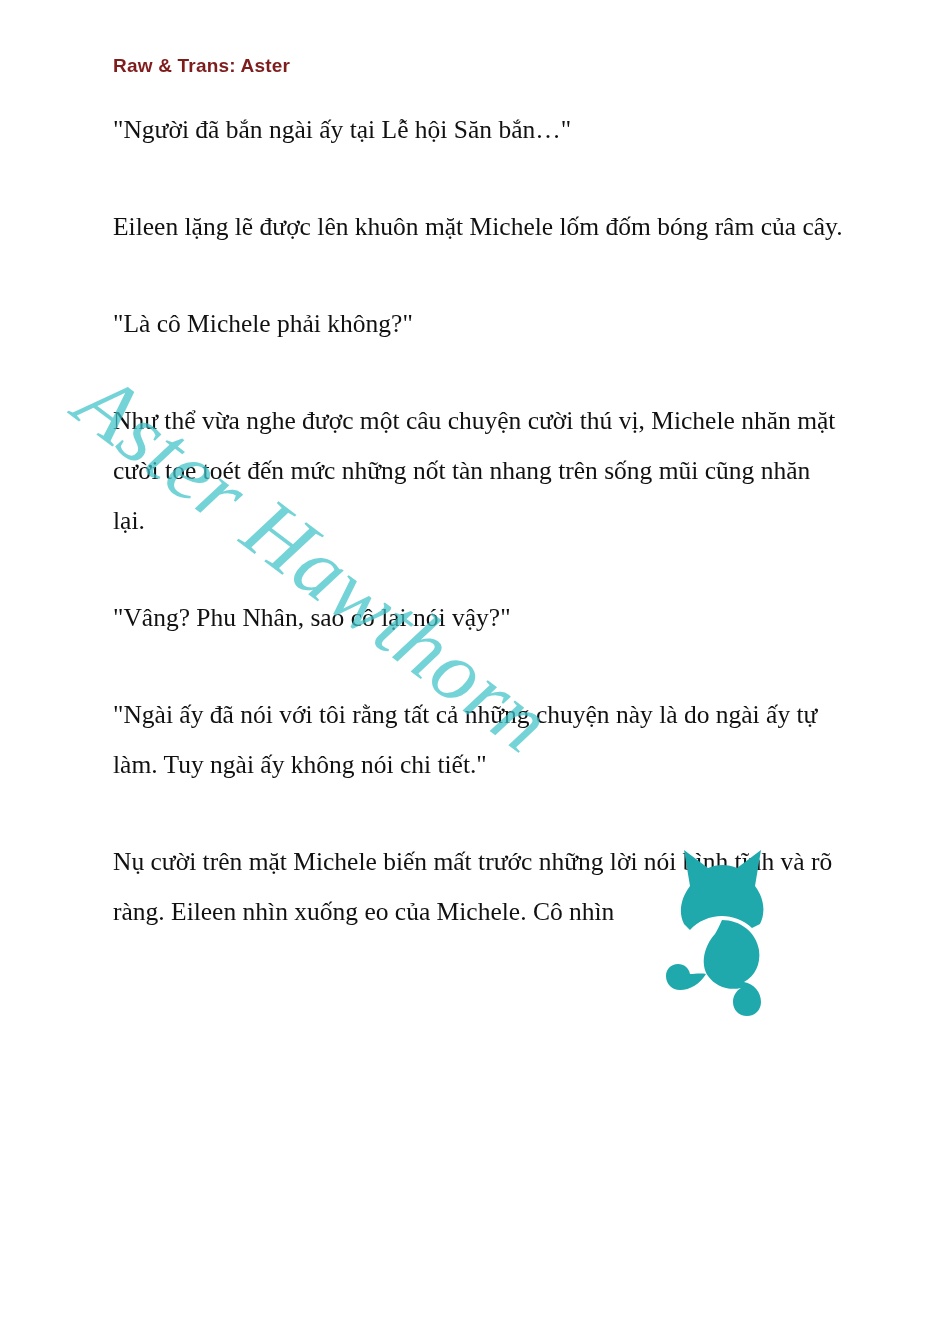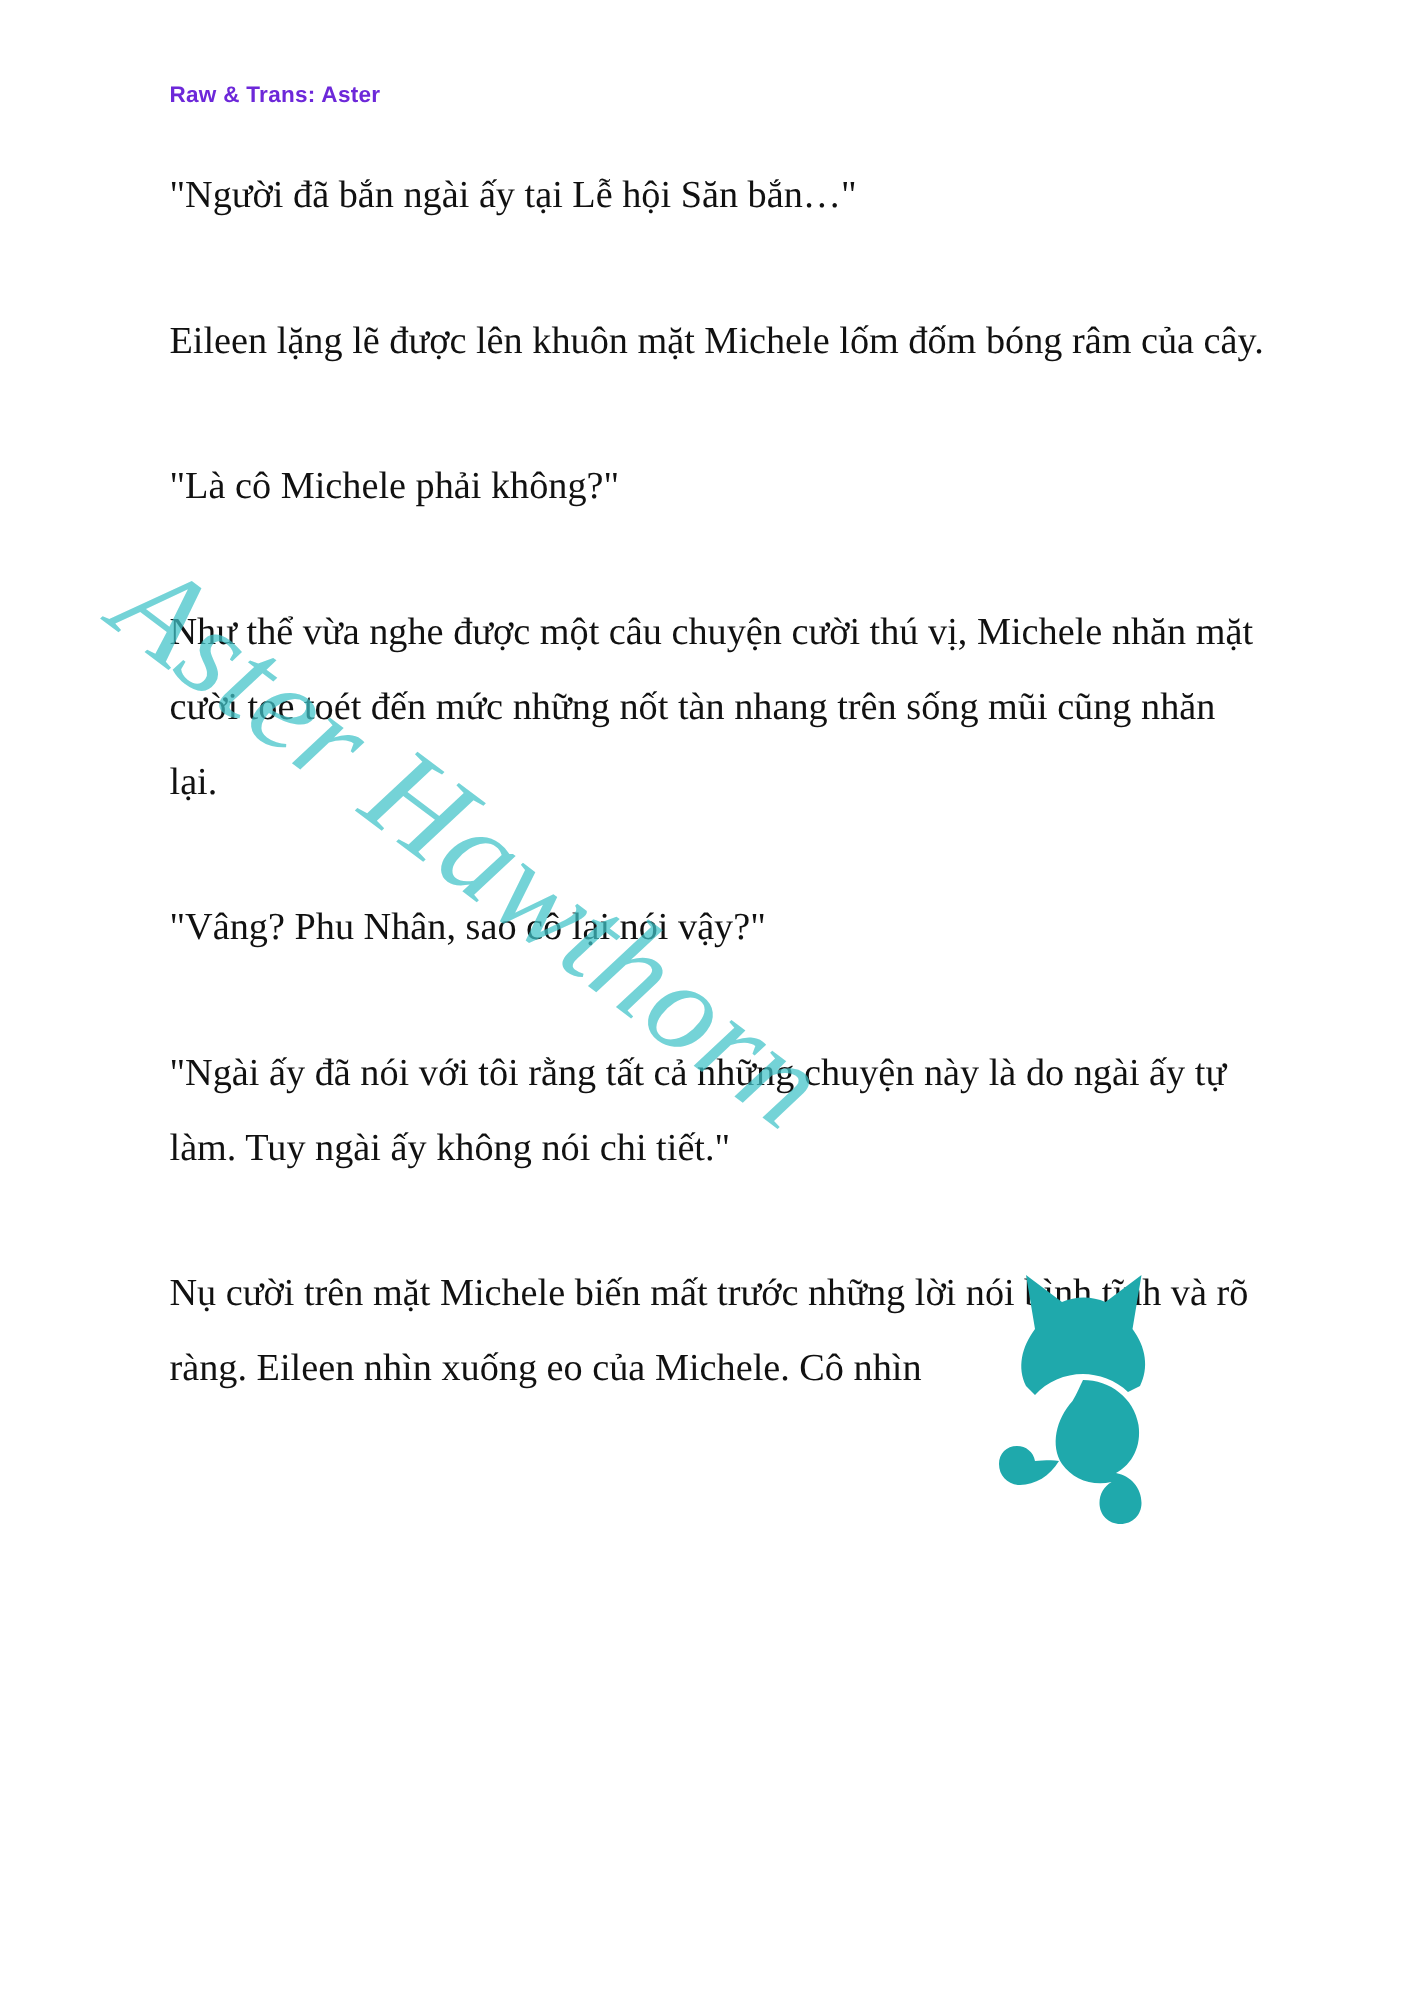--- a/index.html
+++ b/index.html
@@ -19,23 +19,23 @@
     width: 950px;
     height: 1343px;
     background: #ffffff;
     overflow: hidden;
   }
   .header-credit {
     position: absolute;
     left: 113px;
     top: 55px;
     font-family: "Liberation Sans", sans-serif;
-    font-size: 15px;
+    font-size: 19px;
     font-weight: bold;
-    color: #6d28d9;
+    color: #7f1d1d;
     letter-spacing: 0.2px;
   }
   .content {
     position: absolute;
     left: 113px;
     top: 105px;
     width: 730px;
   }
   .para {
     font-family: "Liberation Serif", serif;

